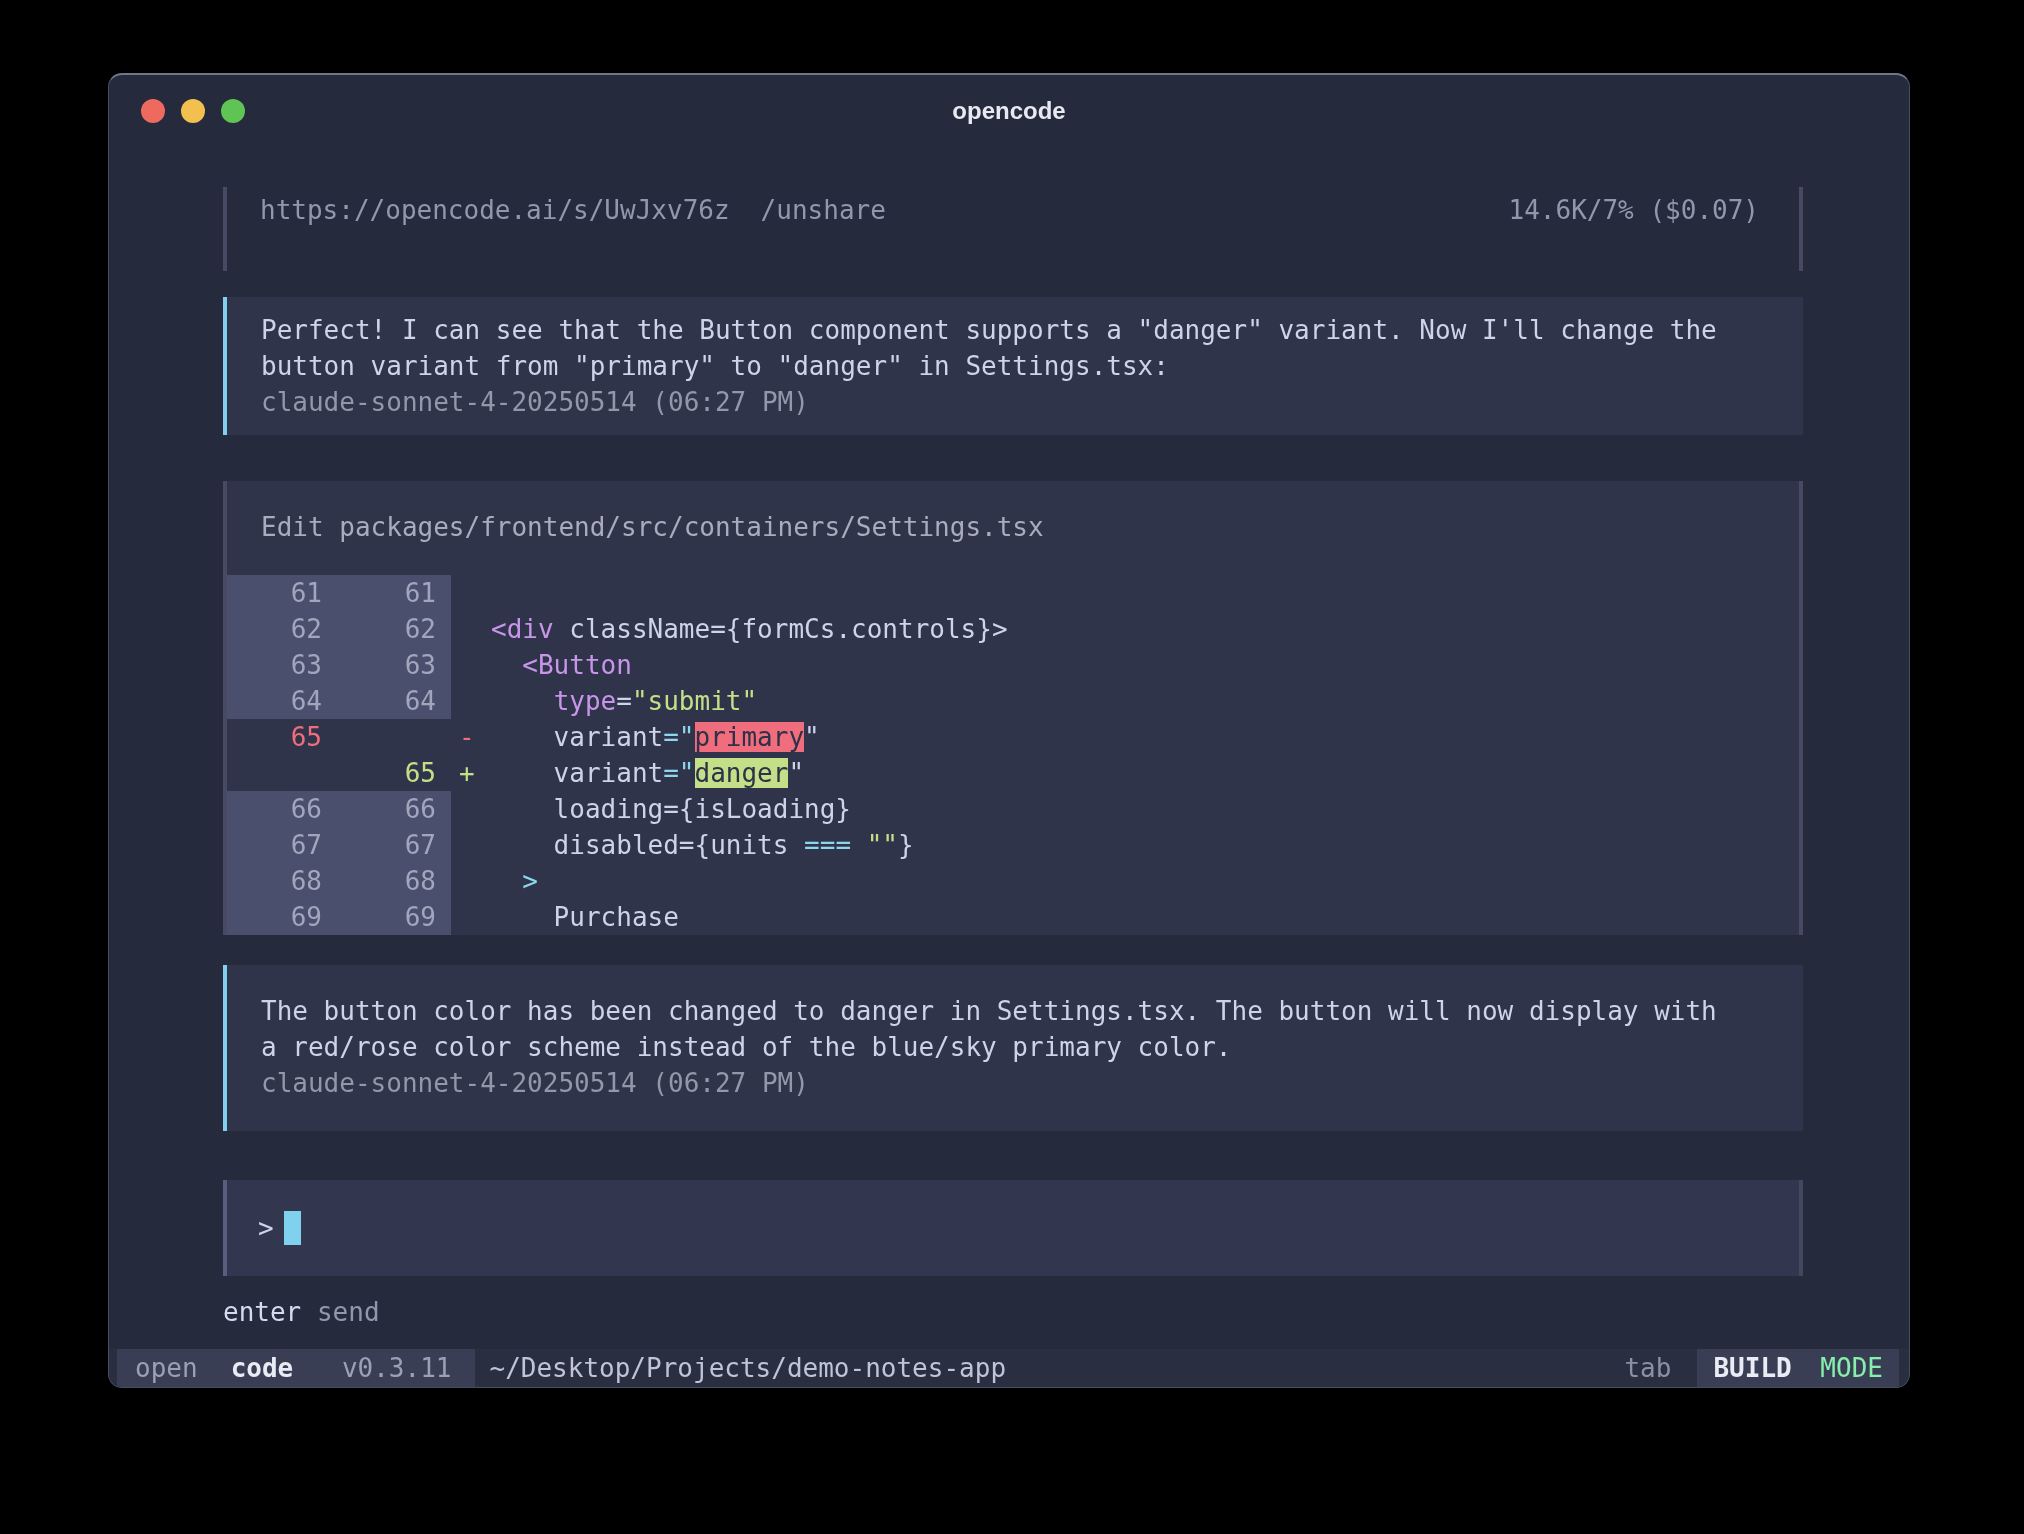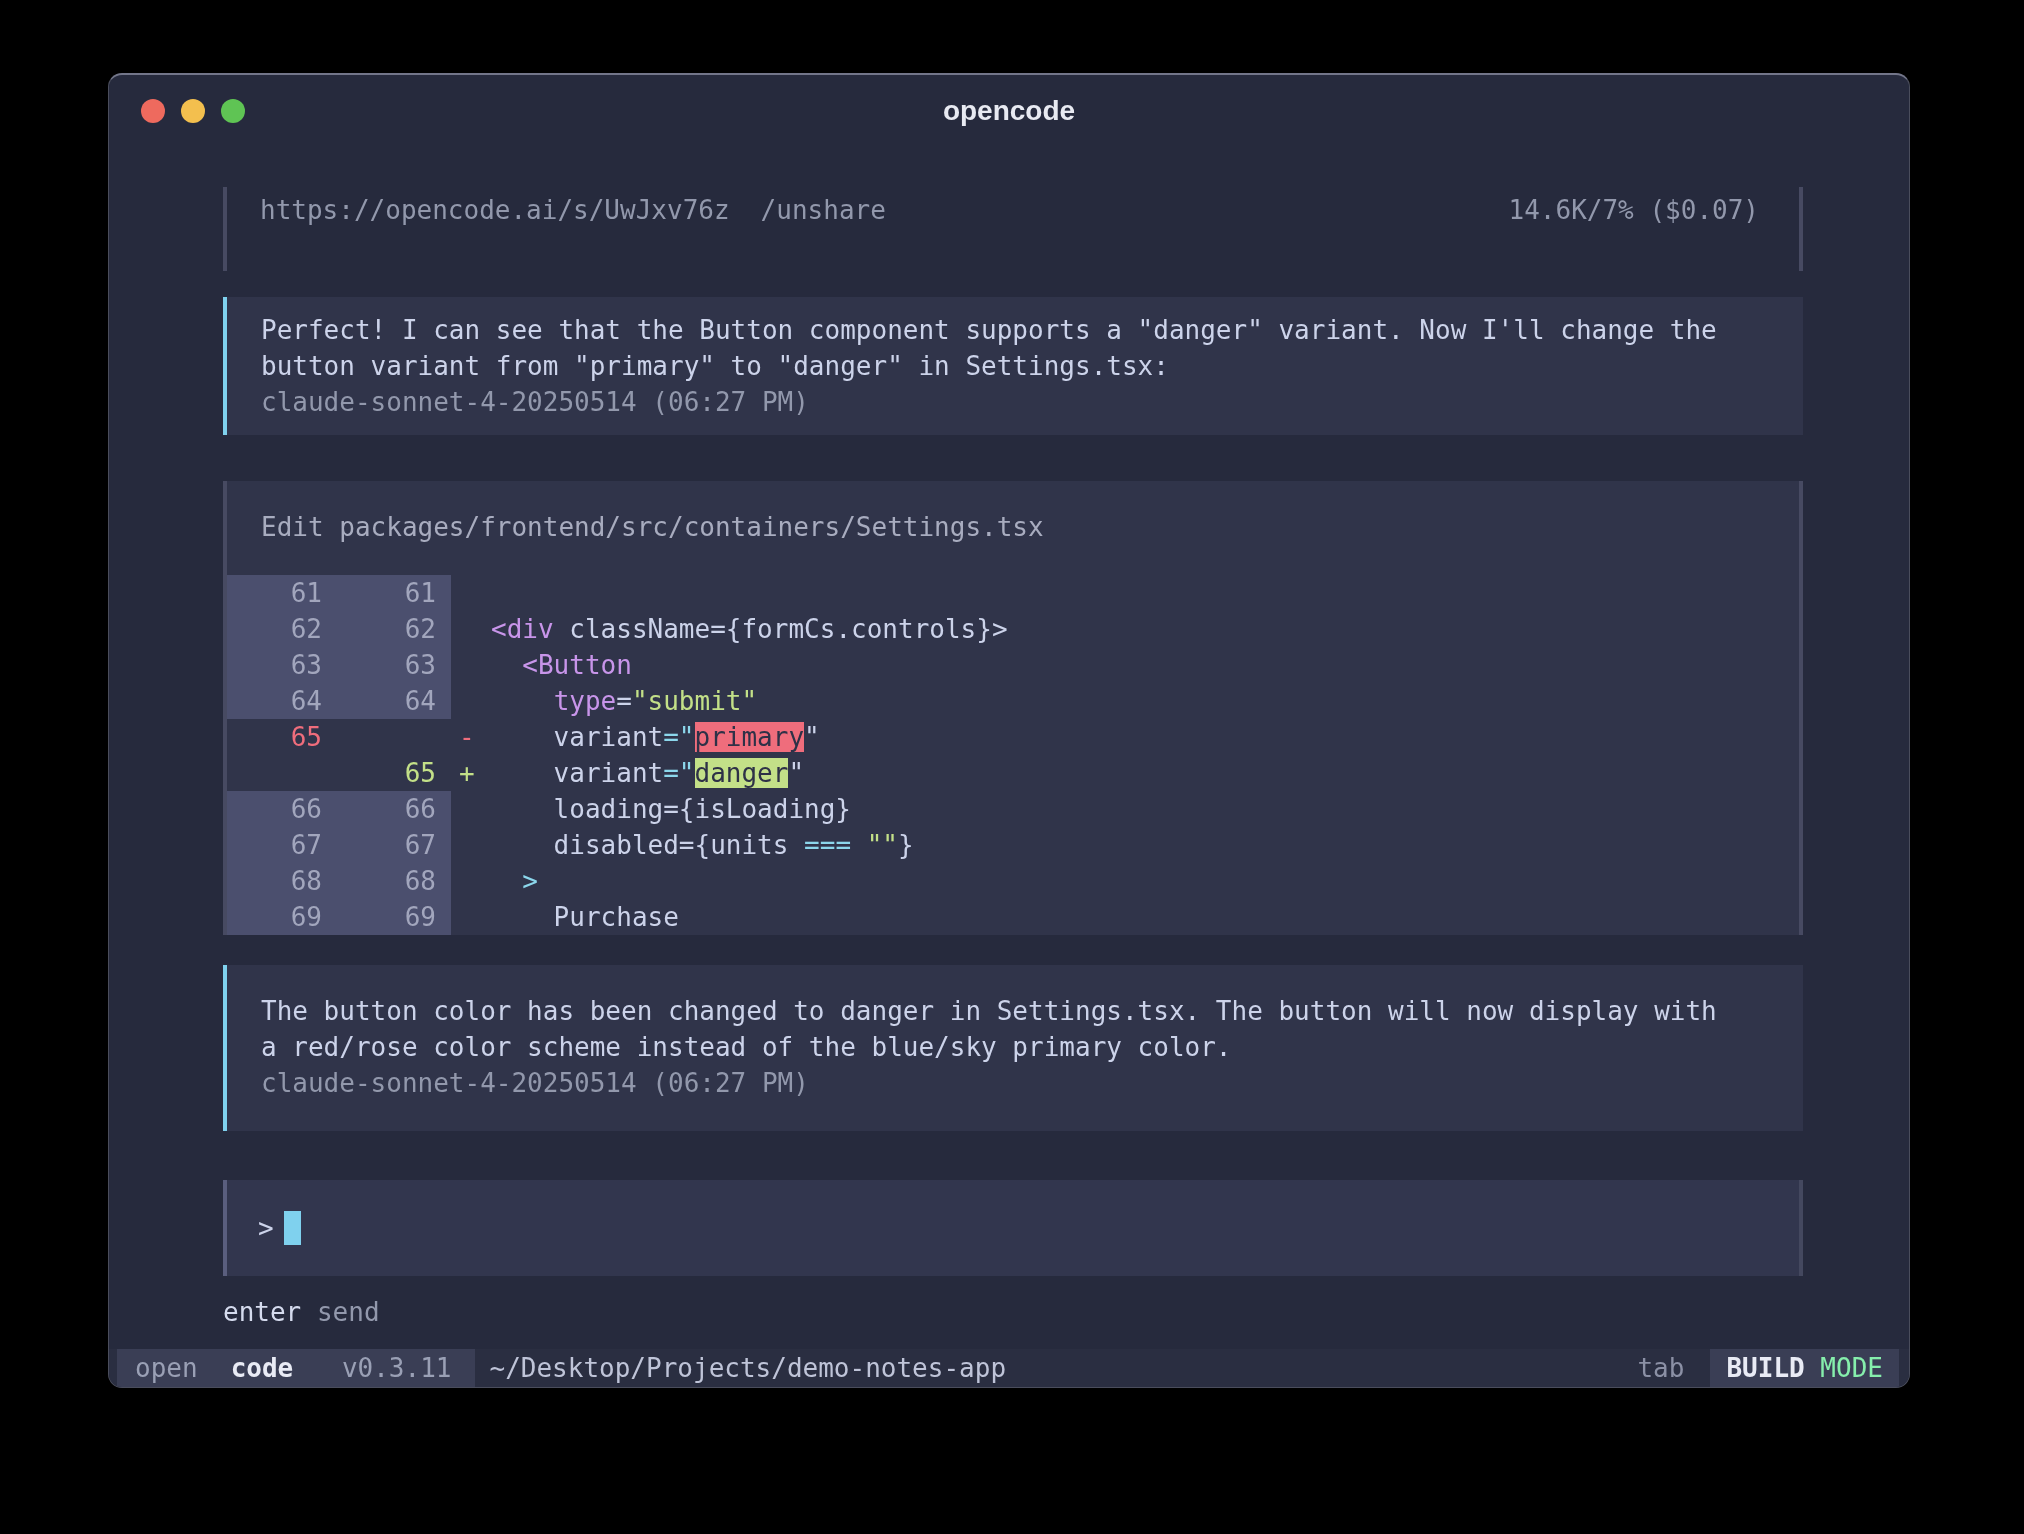--- a/index.html
+++ b/index.html
@@ -11,21 +11,21 @@
     background:#262a3d;border-radius:14px;
     border:1px solid #4a4d5c;border-top:2px solid #73768a;
     overflow:hidden;
   }
   .titlebar{position:relative;height:72px;display:flex;align-items:center;justify-content:center;}
   .lights{position:absolute;left:32px;top:0;height:72px;display:flex;align-items:center;gap:16px;}
   .light{width:24px;height:24px;border-radius:50%;}
   .light.red{background:#ee6a5e;}
   .light.yellow{background:#f3bf4e;}
   .light.green{background:#5fc454;}
-  .win-title{font-family:"Liberation Sans","DejaVu Sans",sans-serif;font-weight:bold;font-size:28px;color:#e8eaf2;}
+  .win-title{font-family:"Liberation Sans","DejaVu Sans",sans-serif;font-weight:bold;font-size:24px;color:#e8eaf2;}
 
   .content{padding:0 106px 0 114px;}
 
   
   .share-header{
     margin-top:40px;height:84px;
     border-left:4px solid #474a62;border-right:4px solid #474a62;
     padding:5px 40px 5px 33px;
   }
   .share-title{height:36px;line-height:36px;font-weight:bold;color:#d8def4;white-space:pre;}
@@ -77,21 +77,21 @@
   .help-model{color:#d5dbee;}
 
   
   .status-bar{
     position:absolute;left:0;right:0;bottom:0;height:38px;background:#2a2e41;
     display:flex;align-items:center;border-radius:0 0 13px 13px;
     padding:0 10px 0 8px;white-space:pre;
   }
   .seg{background:#3a3e55;height:38px;display:flex;align-items:center;}
   .seg.app{padding:0 24px 0 18px;gap:33px;}
-  .seg.mode{padding:0 16px;}
+  .seg.mode{padding:0 16px;gap:13px;}
   .sb-dim{color:#9aa0b5;}
   .sb-bright{color:#e9ebf5;font-weight:bold;}
   .sb-path{color:#bfc4d8;margin-left:14px;}
   .sb-tab{color:#8b90a5;margin-right:26px;}
   .sb-mode-rest{color:#86efac;}
   .spacer{flex:1;}
 </style>
 </head>
 <body>
 

